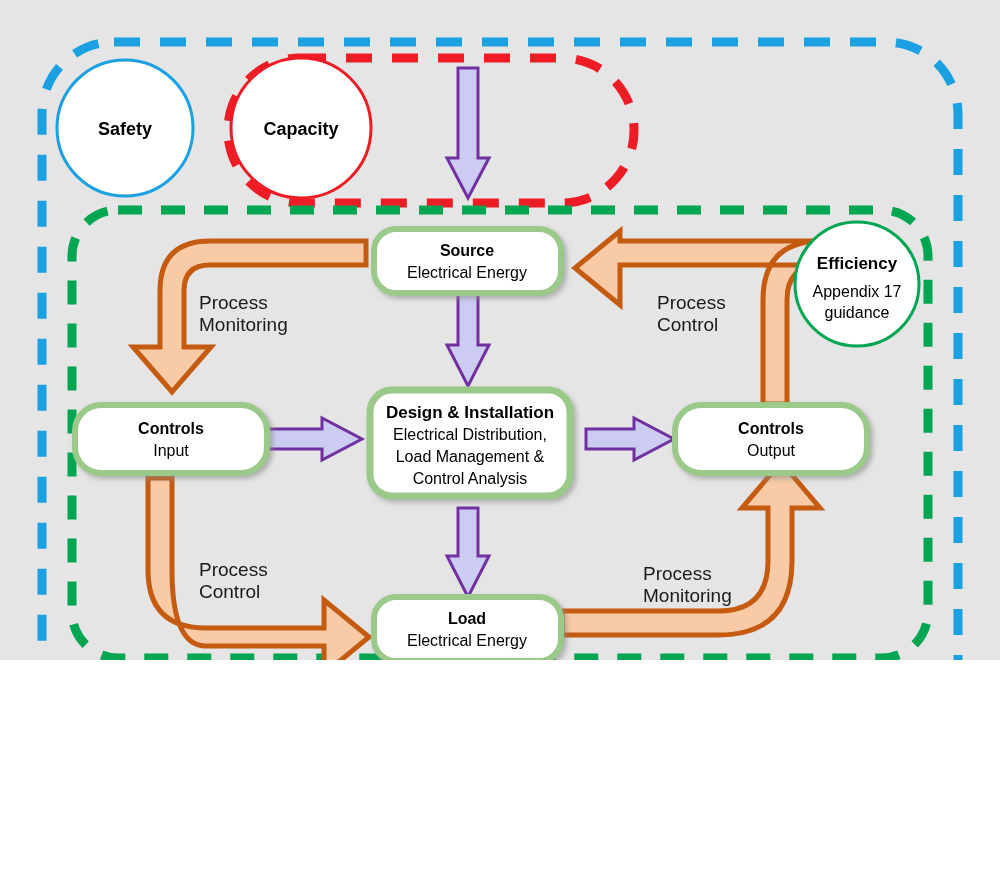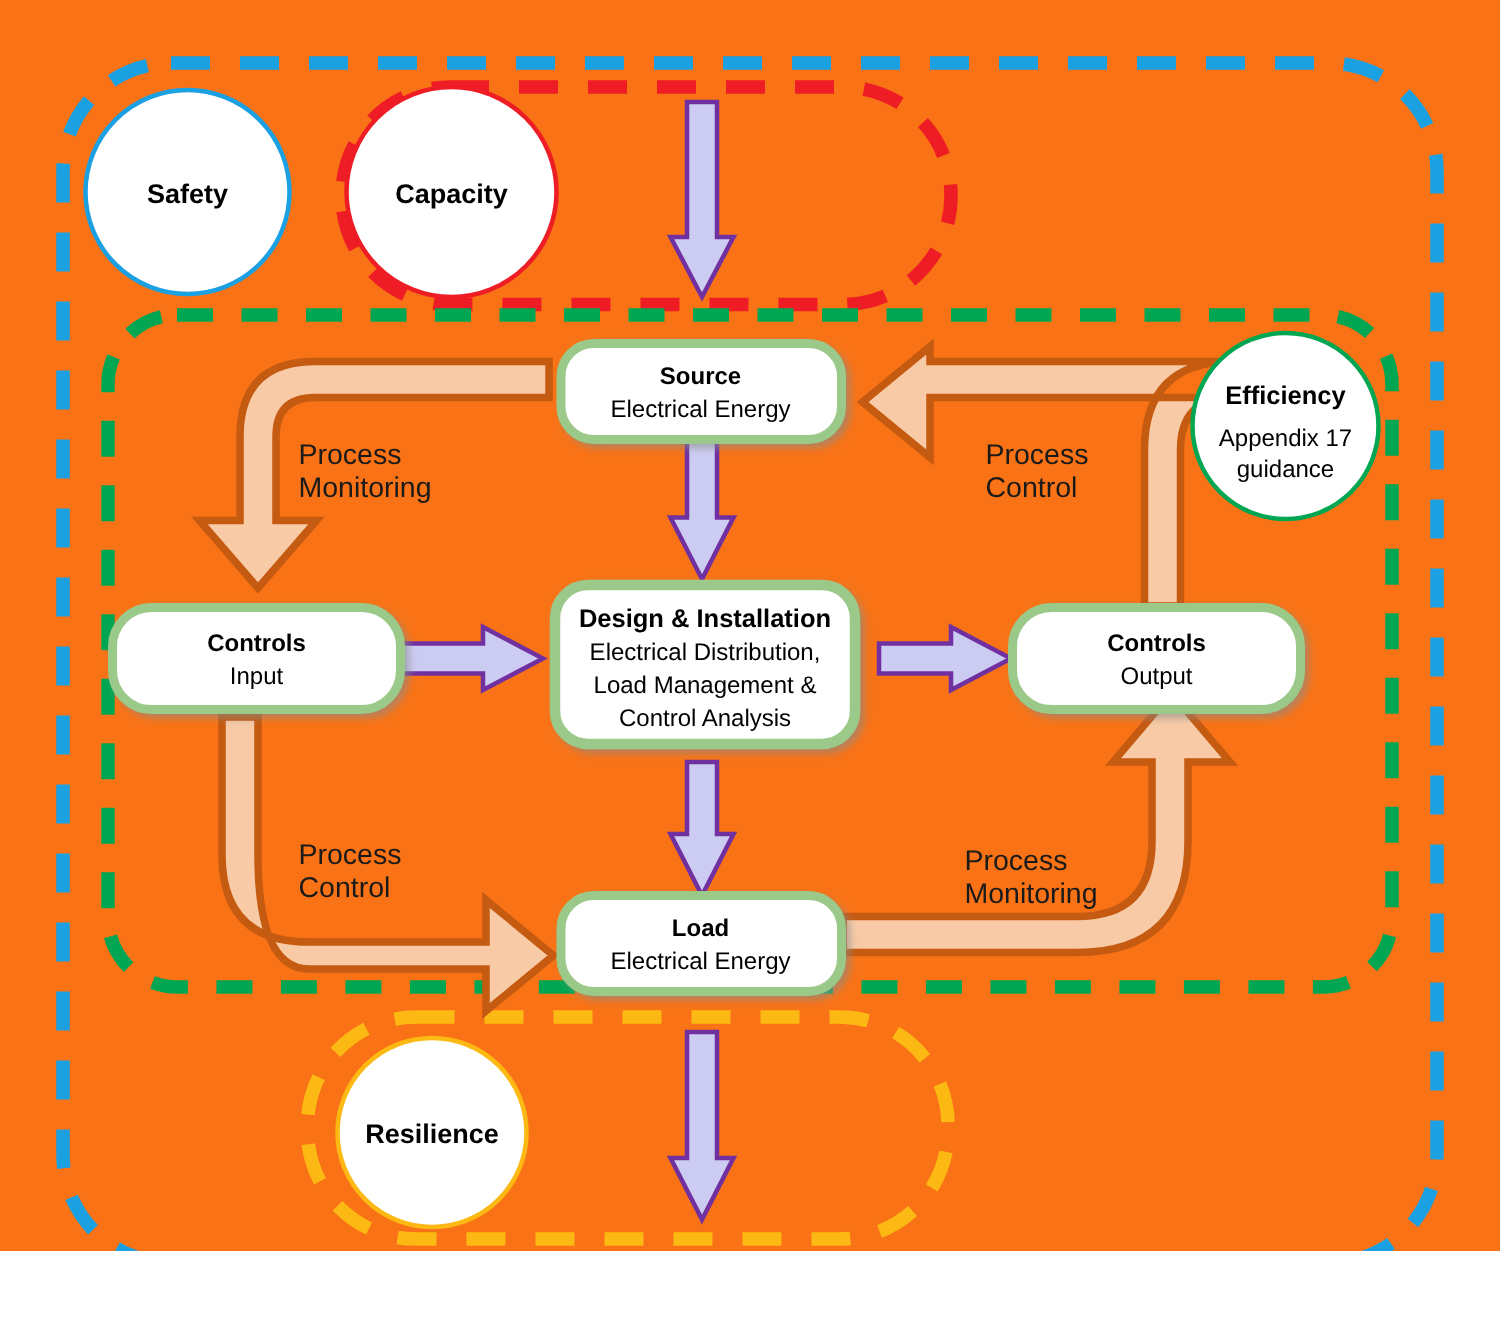--- a/index.html
+++ b/index.html
@@ -6,22 +6,22 @@
     margin: 0;
     padding: 0;
     background: #ffffff;
   }
   body {
     font-family: "Liberation Sans", sans-serif;
   }
   #diagram-root {
     position: relative;
     width: 1000px;
-    height: 834px;
-    background: #f97316;
+    height: 660px;
+    background: #e5e5e5;
     overflow: hidden;
   }
   svg.layer {
     position: absolute;
     left: 0;
     top: 0;
     width: 1000px;
     height: 882px;
   }
   .node-text {

